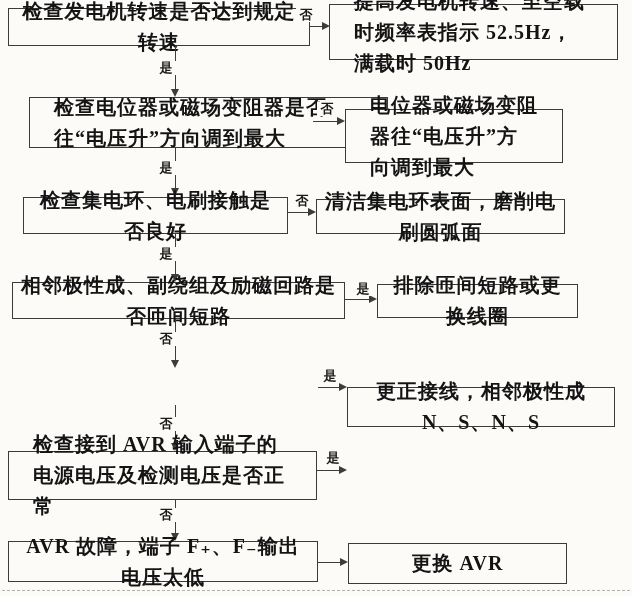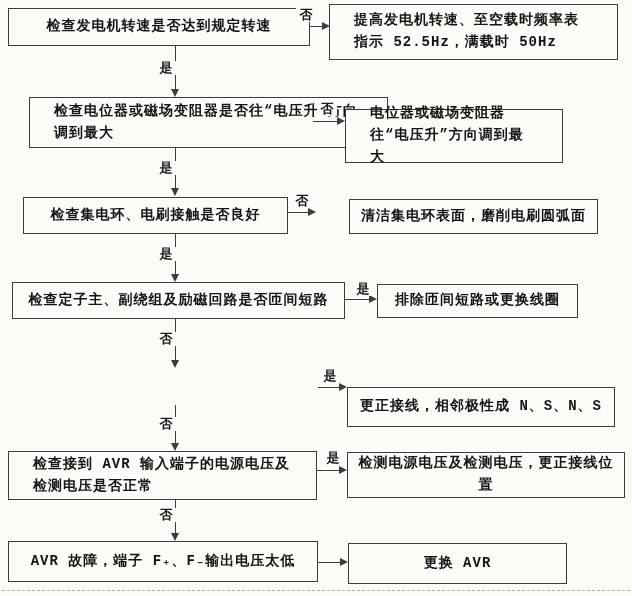--- a/index.html
+++ b/index.html
@@ -6,36 +6,36 @@
   .page{
     position:relative;width:632px;height:596px;margin:0 auto;
     background:#fcfbf8;overflow:hidden;
     font-family:"Liberation Serif","DejaVu Serif",serif;
     color:#141414;
   }
   .box{
     position:absolute;box-sizing:border-box;
     border:1.6px solid #3b3b3b;background:#fcfbf8;
     display:flex;align-items:center;justify-content:center;
-    font-size:14px;font-weight:600;letter-spacing:1px;line-height:1.55;
-    text-align:center;padding:2px 8px;font-family:Liberation Mono, monospace;
+    font-size:20px;font-weight:600;letter-spacing:1px;line-height:1.55;
+    text-align:center;padding:2px 8px;
   }
   .box.tl{justify-content:flex-start;text-align:left;padding:2px 24px;}
   
   .r0{left:8px;  top:8px;  width:302px;height:38px;}
   .r1{left:0;  top:97px; width:359px;height:51px;margin-left:29px;}
   .r2{left:23px; top:197px;width:265px;height:37px;}
   .r3{left:12px; top:282px;width:333px;height:37px;}
   .r4{left:13px; top:369px;width:305px;height:36px;}
   .r5{left:8px;  top:451px;width:309px;height:49px;}
   .r6{left:8px;  top:541px;width:310px;height:41px;}
   
   .a0{left:329px;top:4px;  width:289px;height:56px;}
   .a1{left:345px;top:97px; width:218px;height:54px;margin-top:12px;}
-  .a2{left:316px;top:199px;width:249px;height:35px;margin-left:33px;}
+  .a2{left:316px;top:199px;width:249px;height:35px;}
   .a3{left:377px;top:284px;width:201px;height:34px;}
   .a4{left:347px;top:387px;width:268px;height:40px;}
   .a5{left:347px;top:452px;width:278px;height:46px;}
   .a6{left:348px;top:543px;width:219px;height:41px;}
   
   .harrow{position:absolute;height:0;border-top:1.6px solid #3c3c3c;}
   .harrow::after{
     content:"";position:absolute;right:-8px;top:-4.6px;
     border-left:8px solid #3c3c3c;border-top:4px solid transparent;border-bottom:4px solid transparent;
   }
@@ -97,37 +97,36 @@
   <div class="varrow v1"></div>
   <div class="lbl dl1">是</div>
 
   <div class="box r2">检查集电环、电刷接触是否良好</div>
   <div class="harrow h2"></div>
   <div class="lbl bl2">否</div>
   <div class="box a2">清洁集电环表面，磨削电刷圆弧面</div>
   <div class="varrow v2"></div>
   <div class="lbl dl2">是</div>
 
-  <div class="box r3">检查定子主、副绕组及励磁回路是否匝间短路</div>
+  <div class="box r3">相邻极性成、副绕组及励磁回路是否匝间短路</div>
   <div class="harrow h3"></div>
   <div class="lbl bl3">是</div>
   <div class="box a3">排除匝间短路或更换线圈</div>
   <div class="varrow v3"></div>
   <div class="lbl dl3">否</div>
 
   <div class="harrow h4"></div>
   <div class="lbl bl4">是</div>
   <div class="box a4">更正接线，相邻极性成 N、S、N、S</div>
   <div class="varrow v4"></div>
   <div class="lbl dl4">否</div>
 
   <div class="box tl r5">检查接到 AVR 输入端子的电源电压及检测电压是否正常</div>
   <div class="harrow h5"></div>
   <div class="lbl bl5">是</div>
-  <div class="box a5">检测电源电压及检测电压，更正接线位置</div>
   <div class="varrow v5"></div>
   <div class="lbl dl5">否</div>
 
   <div class="box r6">AVR 故障，端子 F₊、F₋输出电压太低</div>
   <div class="harrow h6"></div>
   <div class="box a6">更换 AVR</div>
 
   <div class="bottom-edge"></div>
 </div>
 

